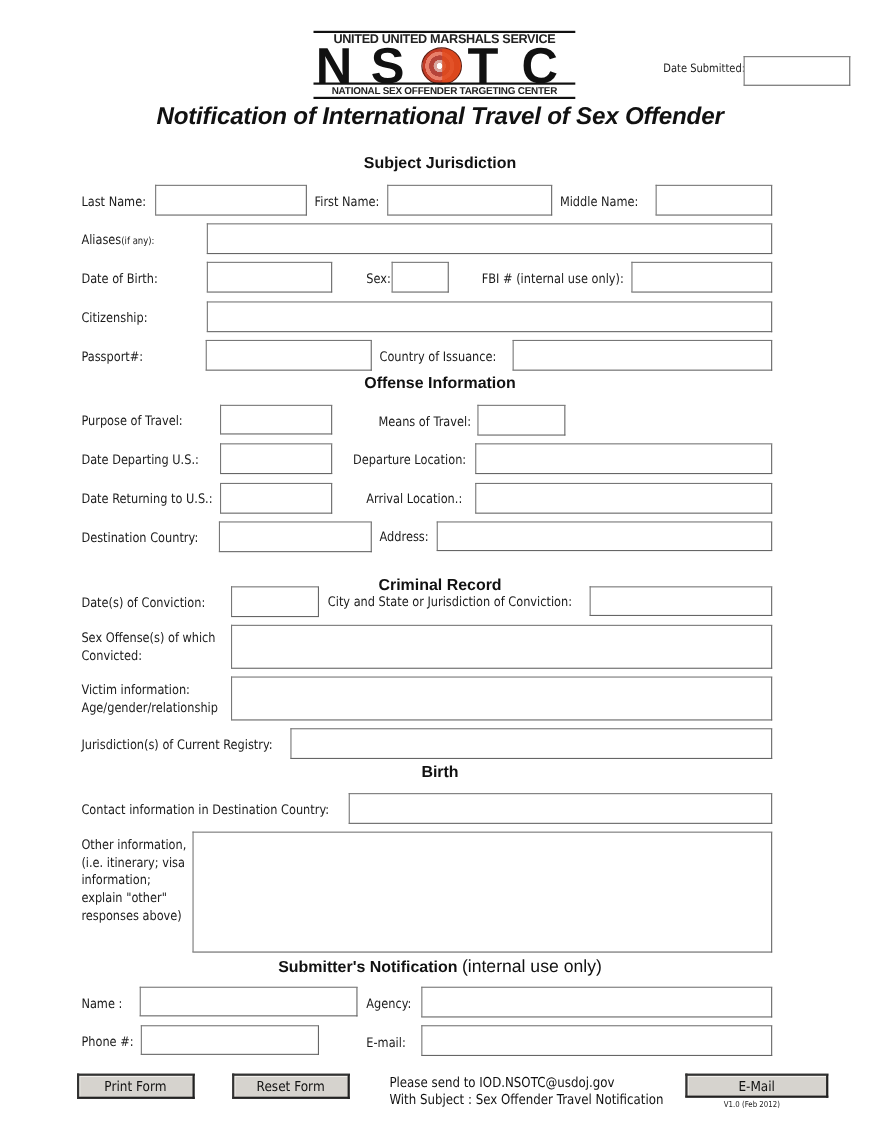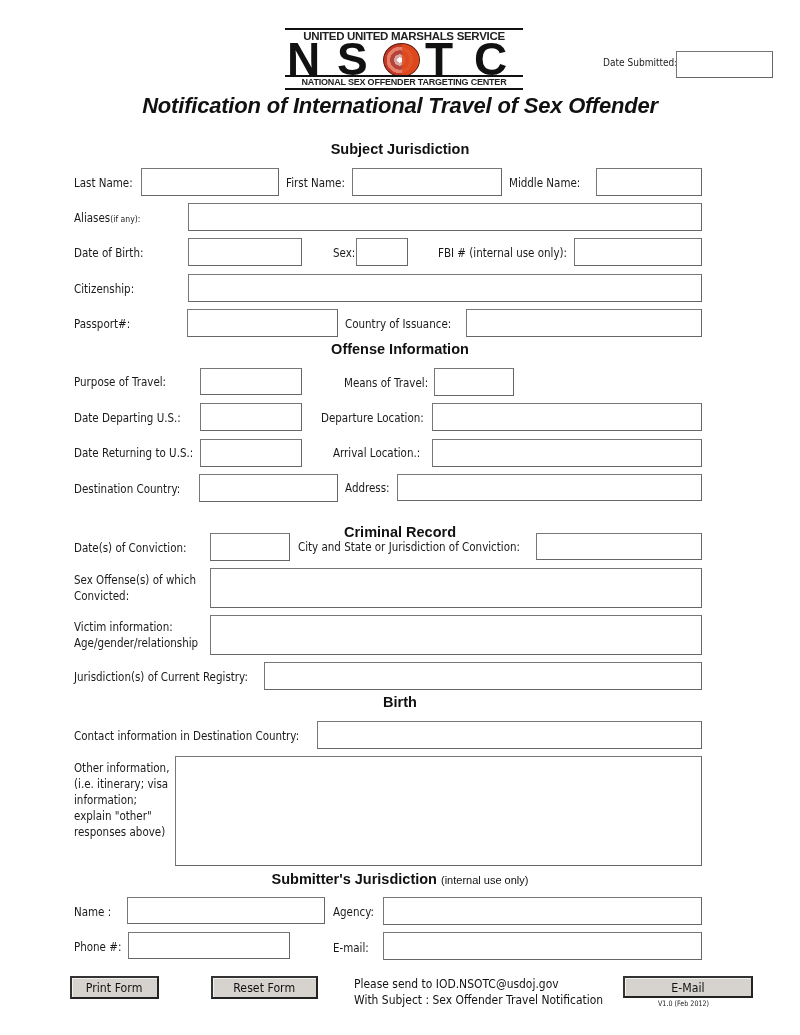--- a/index.html
+++ b/index.html
@@ -4,21 +4,21 @@
   <style>
     * { box-sizing: border-box; margin: 0; padding: 0; }
     html, body { width: 800px; height: 1035px; background: #ffffff; overflow: hidden; }
     body { position: relative; font-family: "Liberation Sans", sans-serif; color: #111; }
     .lbl { position: absolute; font-size: 12px; color: #1a1a1a; white-space: nowrap; line-height: 14px; font-family: "DejaVu Sans", sans-serif; transform: scaleX(0.86); transform-origin: left center; }
     .lbl.multi { white-space: normal; line-height: 16px; }
     .lbl small { font-size: 9px; }
     .box { position: absolute; border: 1.5px solid #777; background: #fff; border-right-color: #666; border-bottom-color: #666; }
     .box input, .box textarea { width: 100%; height: 100%; border: none; outline: none; background: transparent; font-family: "Liberation Sans", sans-serif; font-size: 12px; padding: 2px 4px; resize: none; }
     .section { position: absolute; left: 0; width: 800px; text-align: center; font-weight: bold; font-size: 14.5px; color: #111; font-family: "Liberation Sans", sans-serif; }
-    .section .note { font-weight: normal; font-size: 11px; }
+    .section .note { font-weight: normal; font-size: 16px; }
     .title { position: absolute; left: 0; top: 93px; width: 800px; text-align: center; font-size: 22px; font-weight: bold; font-style: italic; color: #111; font-family: "Liberation Sans", sans-serif; letter-spacing: -0.2px; }
     .btn { position: absolute; height: 23px; background: #d6d3ce; border: 2px solid #333; border-right-color: #222; border-bottom-color: #222; box-shadow: inset 1px 1px 0 #f2f0ec; font-size: 12.5px; font-family: "DejaVu Sans", sans-serif; color: #111; display: flex; align-items: center; justify-content: center; cursor: pointer; }
     .btn span { display: inline-block; transform: scaleX(0.88); }
     
     .logo { position: absolute; left: 285px; top: 28px; width: 238px; height: 62px; }
     .logo .rule { position: absolute; left: 0; width: 238px; height: 2px; background: #111; }
     .logo .top-txt { position: absolute; left: 0; top: 2px; width: 238px; text-align: center; font-size: 11.5px; font-weight: bold; color: #222; letter-spacing: -0.3px; font-family: "Liberation Sans", sans-serif; }
     .logo .big { position: absolute; left: 0; top: 11px; width: 238px; height: 40px; font-size: 46px; font-weight: bold; color: #111; line-height: 40px; letter-spacing: 0px; font-family: "Liberation Sans", sans-serif; }
     .logo .big span { position: absolute; top: 0; }
     .logo .target { position: absolute; left: 98px; top: 15px; width: 37px; height: 34px; border-radius: 50%; background: radial-gradient(circle at 45% 50%, #fff 0 10%, #d9a7a0 11% 22%, #b5443a 23% 38%, #e87f6a 39% 52%, #c33b26 53% 70%, #d9461f 71% 100%); border: 1px solid #5a1a10; overflow: hidden; }
@@ -119,35 +119,35 @@
 
 <div class="section" style="top:694px;">Birth</div>
 
 <div class="lbl" style="left:74px; top:729px;">Contact information in Destination Country:</div>
 <div class="box" style="left:317px; top:721px; width:385px; height:28px;"><input type="text" style=""></div>
 
 <div class="lbl multi" style="left:74px; top:760px; width:112px;">Other information, (i.e. itinerary; visa information; explain "other" responses above)</div>
 <div class="box" style="left:175px; top:756px; width:527px; height:110px;"><textarea style=""></textarea></div>
 
 <div class="section" style="top:871px;">
-  <span>Submitter's Jurisdiction</span>
+  <span>Submitter's Notification</span>
   <span class="note">(internal use only)</span>
 </div>
 
 <div class="lbl" style="left:74px; top:905px;">Name :</div>
 <div class="box" style="left:127px; top:897px; width:198px; height:27px;"><input type="text" style=""></div>
 <div class="lbl" style="left:333px; top:905px;">Agency:</div>
 <div class="box" style="left:383px; top:897px; width:319px; height:28px;"><input type="text" style=""></div>
 
 <div class="lbl" style="left:74px; top:940px;">Phone #:</div>
 <div class="box" style="left:128px; top:932px; width:162px; height:27px;"><input type="text" style=""></div>
 <div class="lbl" style="left:333px; top:941px;">E-mail:</div>
 <div class="box" style="left:383px; top:932px; width:319px; height:28px;"><input type="text" style=""></div>
 
-<div class="btn" style="left:70px; top:976px; width:89px;">
+<div class="btn" style="left:70px; top:976px; width:107px;">
     <span>Print Form</span>
   </div>
 <div class="btn" style="left:211px; top:976px; width:107px;">
     <span>Reset Form</span>
   </div>
 
 <div class="instr" style="top:976px;">Please send to IOD.NSOTC@usdoj.gov</div>
 <div class="instr" style="top:992px;">With Subject : Sex Offender Travel Notification</div>
 
 <div class="btn" style="left:623px; top:976px; width:130px; height:22px;">

